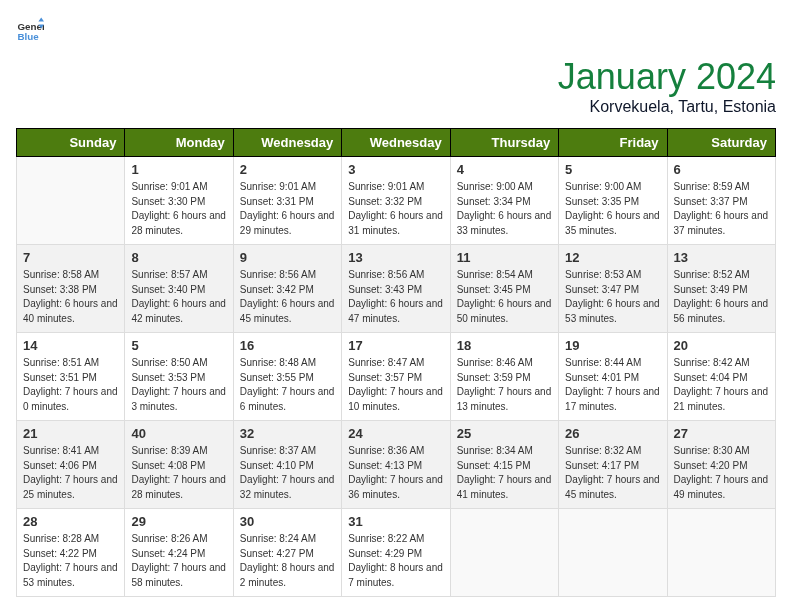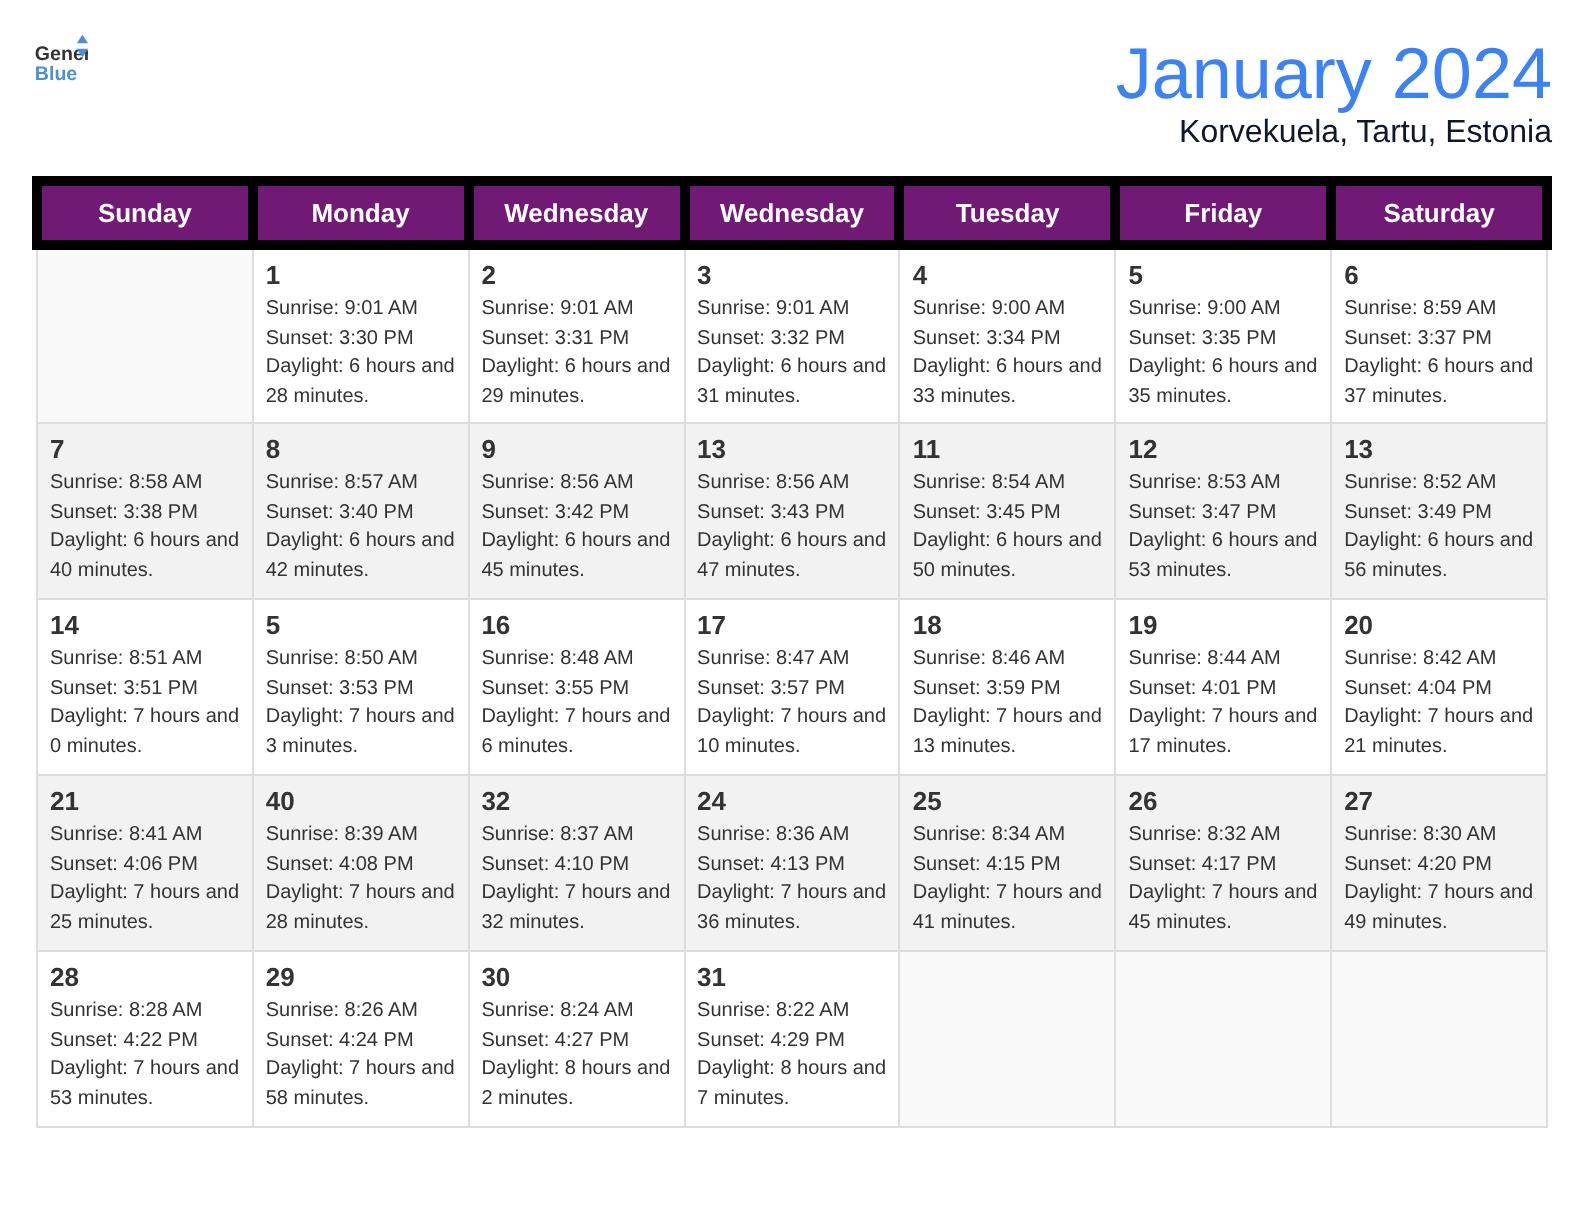--- a/index.html
+++ b/index.html
@@ -24,38 +24,39 @@
     .logo-icon {
       width: 28px;
       height: 28px;
     }
     .title-area {
       text-align: right;
     }
     .month-title {
       font-size: 36px;
       font-weight: normal;
-      color: #3b82f6;
+      color: #15803d;
+      margin-top: 40px;
     }
     .location-title {
       font-size: 16px;
       color: #0f172a;
     }
     .calendar-table {
       width: 100%;
       border-collapse: collapse;
       table-layout: fixed;
     }
     .calendar-table th {
-      background-color: #701a75;
+      background-color: #4d7c0f;
       color: #fff;
       font-size: 13px;
       padding: 6px 8px;
-      text-align: center;
-      border: 5px solid #000000;
+      text-align: right;
+      border: 1px solid #000000;
     }
     .calendar-table td {
       border: 1px solid #ddd;
       vertical-align: top;
       padding: 5px 6px;
       font-size: 10.5px;
       color: #333;
       height: 88px;
       background: #fff;
     }
@@ -96,21 +97,21 @@
   </div>
 </div>
 
 <table class="calendar-table">
   <thead>
     <tr>
     <th>Sunday</th>
         <th>Monday</th>
         <th>Wednesday</th>
         <th>Wednesday</th>
-        <th>Tuesday</th>
+        <th>Thursday</th>
         <th>Friday</th>
         <th>Saturday</th>
       </tr>
   </thead>
   <tbody id="calendar-body">
   <tr>
         <td class="empty"></td>
         <td>
           <span class="day-number">1</span>
           <div class="day-info">Sunrise: 9:01 AM<br>Sunset: 3:30 PM<br>Daylight: 6 hours and 28 minutes.</div>

